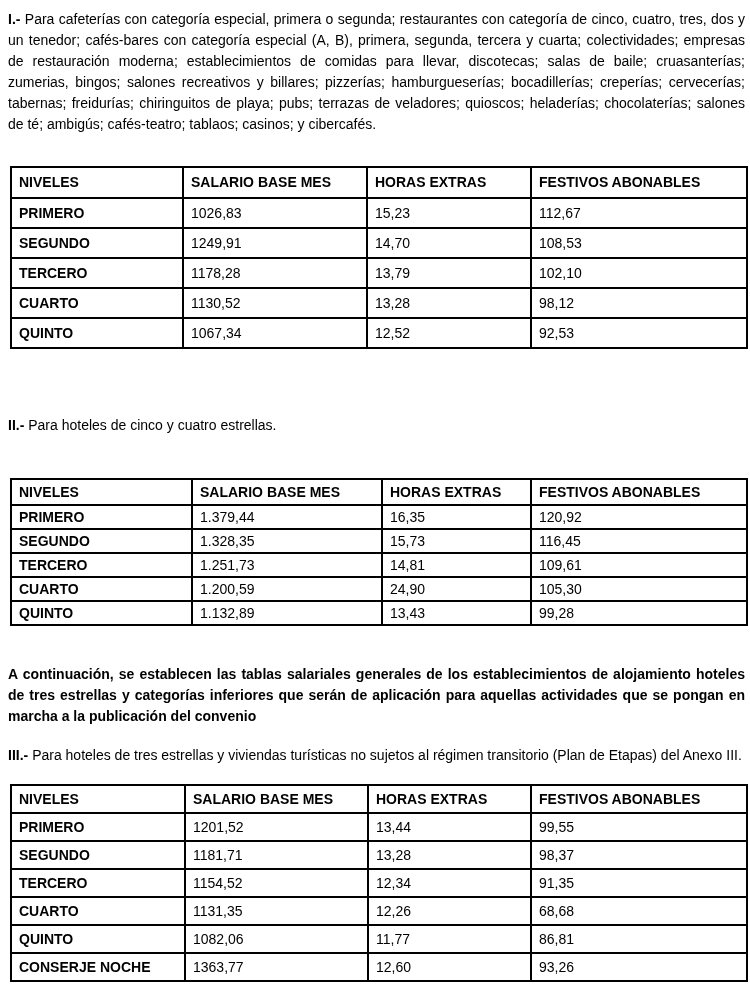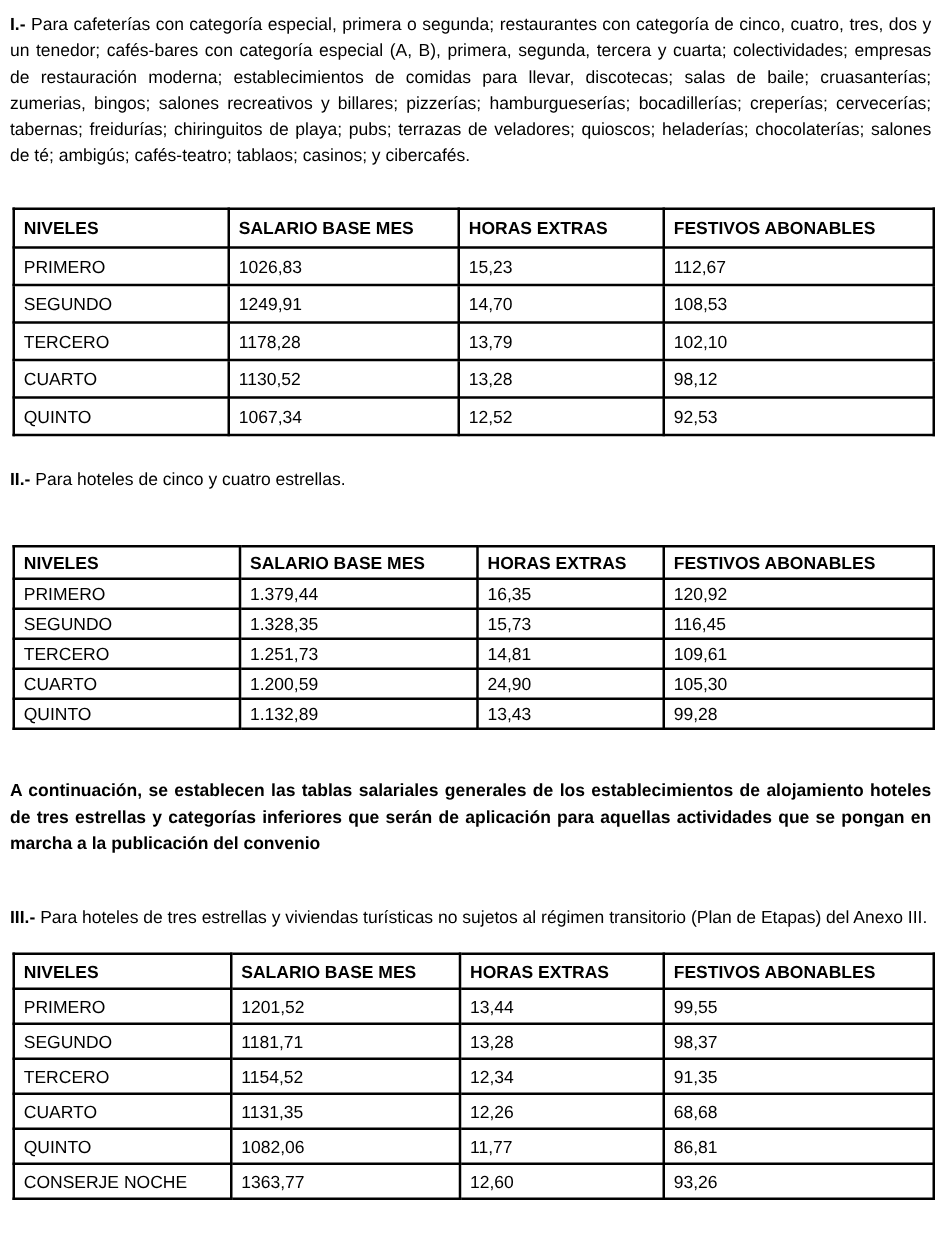--- a/index.html
+++ b/index.html
@@ -18,44 +18,44 @@
     color: #000000;
     overflow: hidden;
   }
   .para {
     margin: 0;
     text-align: justify;
   }
   .para .prefix {
     font-weight: bold;
   }
-  .para-ii   { margin-top: 24px; }
+  .para-ii   { margin-top: 66px; }
   .para-note { margin-top: 38px; font-weight: bold; }
-  .para-iii  { margin-top: 38px; }
+  .para-iii  { margin-top: 18px; }
 
   table.salary {
     border-collapse: collapse;
     table-layout: fixed;
     width: 736px;
     margin-left: 2px;
     border-radius: 25px;
   }
   table.salary th,
   table.salary td {
     border: 2px solid #000000;
     padding: 0 4px 0 7px;
     vertical-align: middle;
     text-align: left;
     font-size: 14px;
     line-height: 17px;
     white-space: nowrap;
     overflow: hidden;
   }
   table.salary th { font-weight: bold; }
-  table.salary td.level { font-weight: normal; }
+  table.salary td.level { font-weight: bold; }
   table.salary td { font-weight: normal; }
 
   .t1 { margin-top: 31px; }
   .t1 th { height: 29px; }
   .t1 td { height: 28px; }
 
   .t2 { margin-top: 42px; }
   .t2 th { height: 24px; }
   .t2 td { height: 22px; }
 

